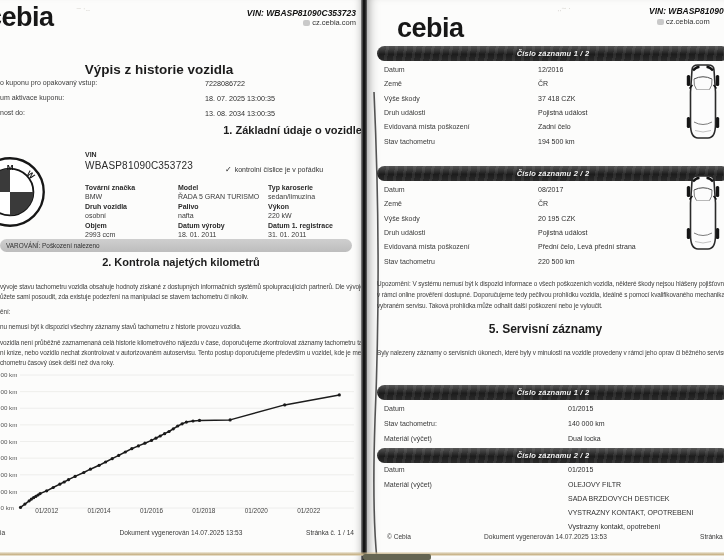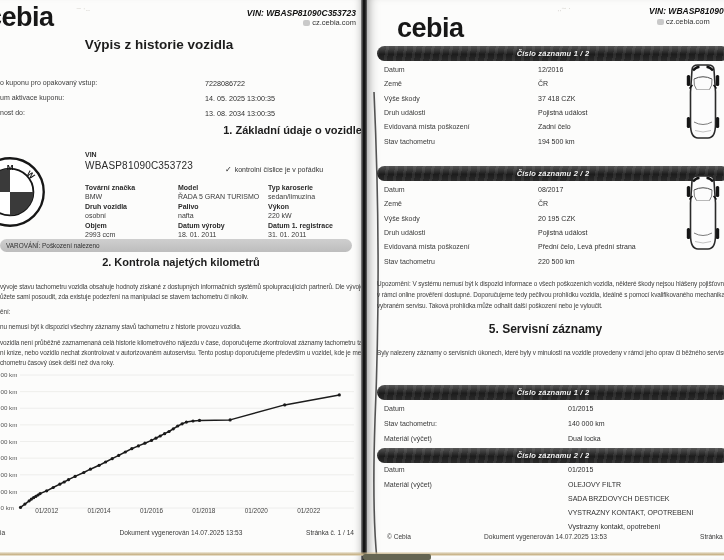--- a/index.html
+++ b/index.html
@@ -52,27 +52,27 @@
 <body>
 
 <div class="stage">
 
   <div class="page page-left">
     <div class="abs artifact" style="left:76px;top:2px;">~ ·‥</div>
     <div class="abs logo" style="left:-13px;top:2px;">cebia</div>
     <div class="abs vin-line" style="right:6px;top:8px;text-align:right;">VIN: WBASP81090C353723</div>
     <div class="abs site-line" style="right:6px;top:18px;"><span class="mini-ic"></span><span>cz.cebia.com</span></div>
 
-    <div class="abs doc-title" style="left:0;top:37px;width:318px;text-align:center;">Výpis z historie vozidla</div>
+    <div class="abs doc-title" style="left:0;top:62px;width:318px;text-align:center;">Výpis z historie vozidla</div>
 
     <div id="coupon-rows">
         <div class="abs coupon-label" style="left: 0px; top: 79px;">o kuponu pro opakovaný vstup:</div>
         <div class="abs coupon-value" style="left: 205px; top: 79px;">7228086722</div>
         <div class="abs coupon-label" style="left: 0px; top: 94px;">um aktivace kuponu:</div>
-        <div class="abs coupon-value" style="left: 205px; top: 94px;">14. 05. 2025 13:00:35</div>
+        <div class="abs coupon-value" style="left: 205px; top: 94px;">18. 07. 2025 13:00:35</div>
         <div class="abs coupon-label" style="left: 0px; top: 109px;">nost do:</div>
         <div class="abs coupon-value" style="left: 205px; top: 109px;">13. 08. 2034 13:00:35</div>
       </div>
 
     <div class="abs sec-title" style="left:0;top:124px;width:362px;text-align:right;">1. Základní údaje o vozidle</div>
 
     <div class="abs" style="left:-26px;top:156px;width:72px;height:72px;">
       <svg viewBox="0 0 80 80" width="72" height="72">
         <circle cx="40" cy="40" r="37.5" fill="#ffffff" stroke="#161616" stroke-width="2.6"></circle>
         <circle cx="40" cy="40" r="26" fill="#ffffff" stroke="#161616" stroke-width="2"></circle>

